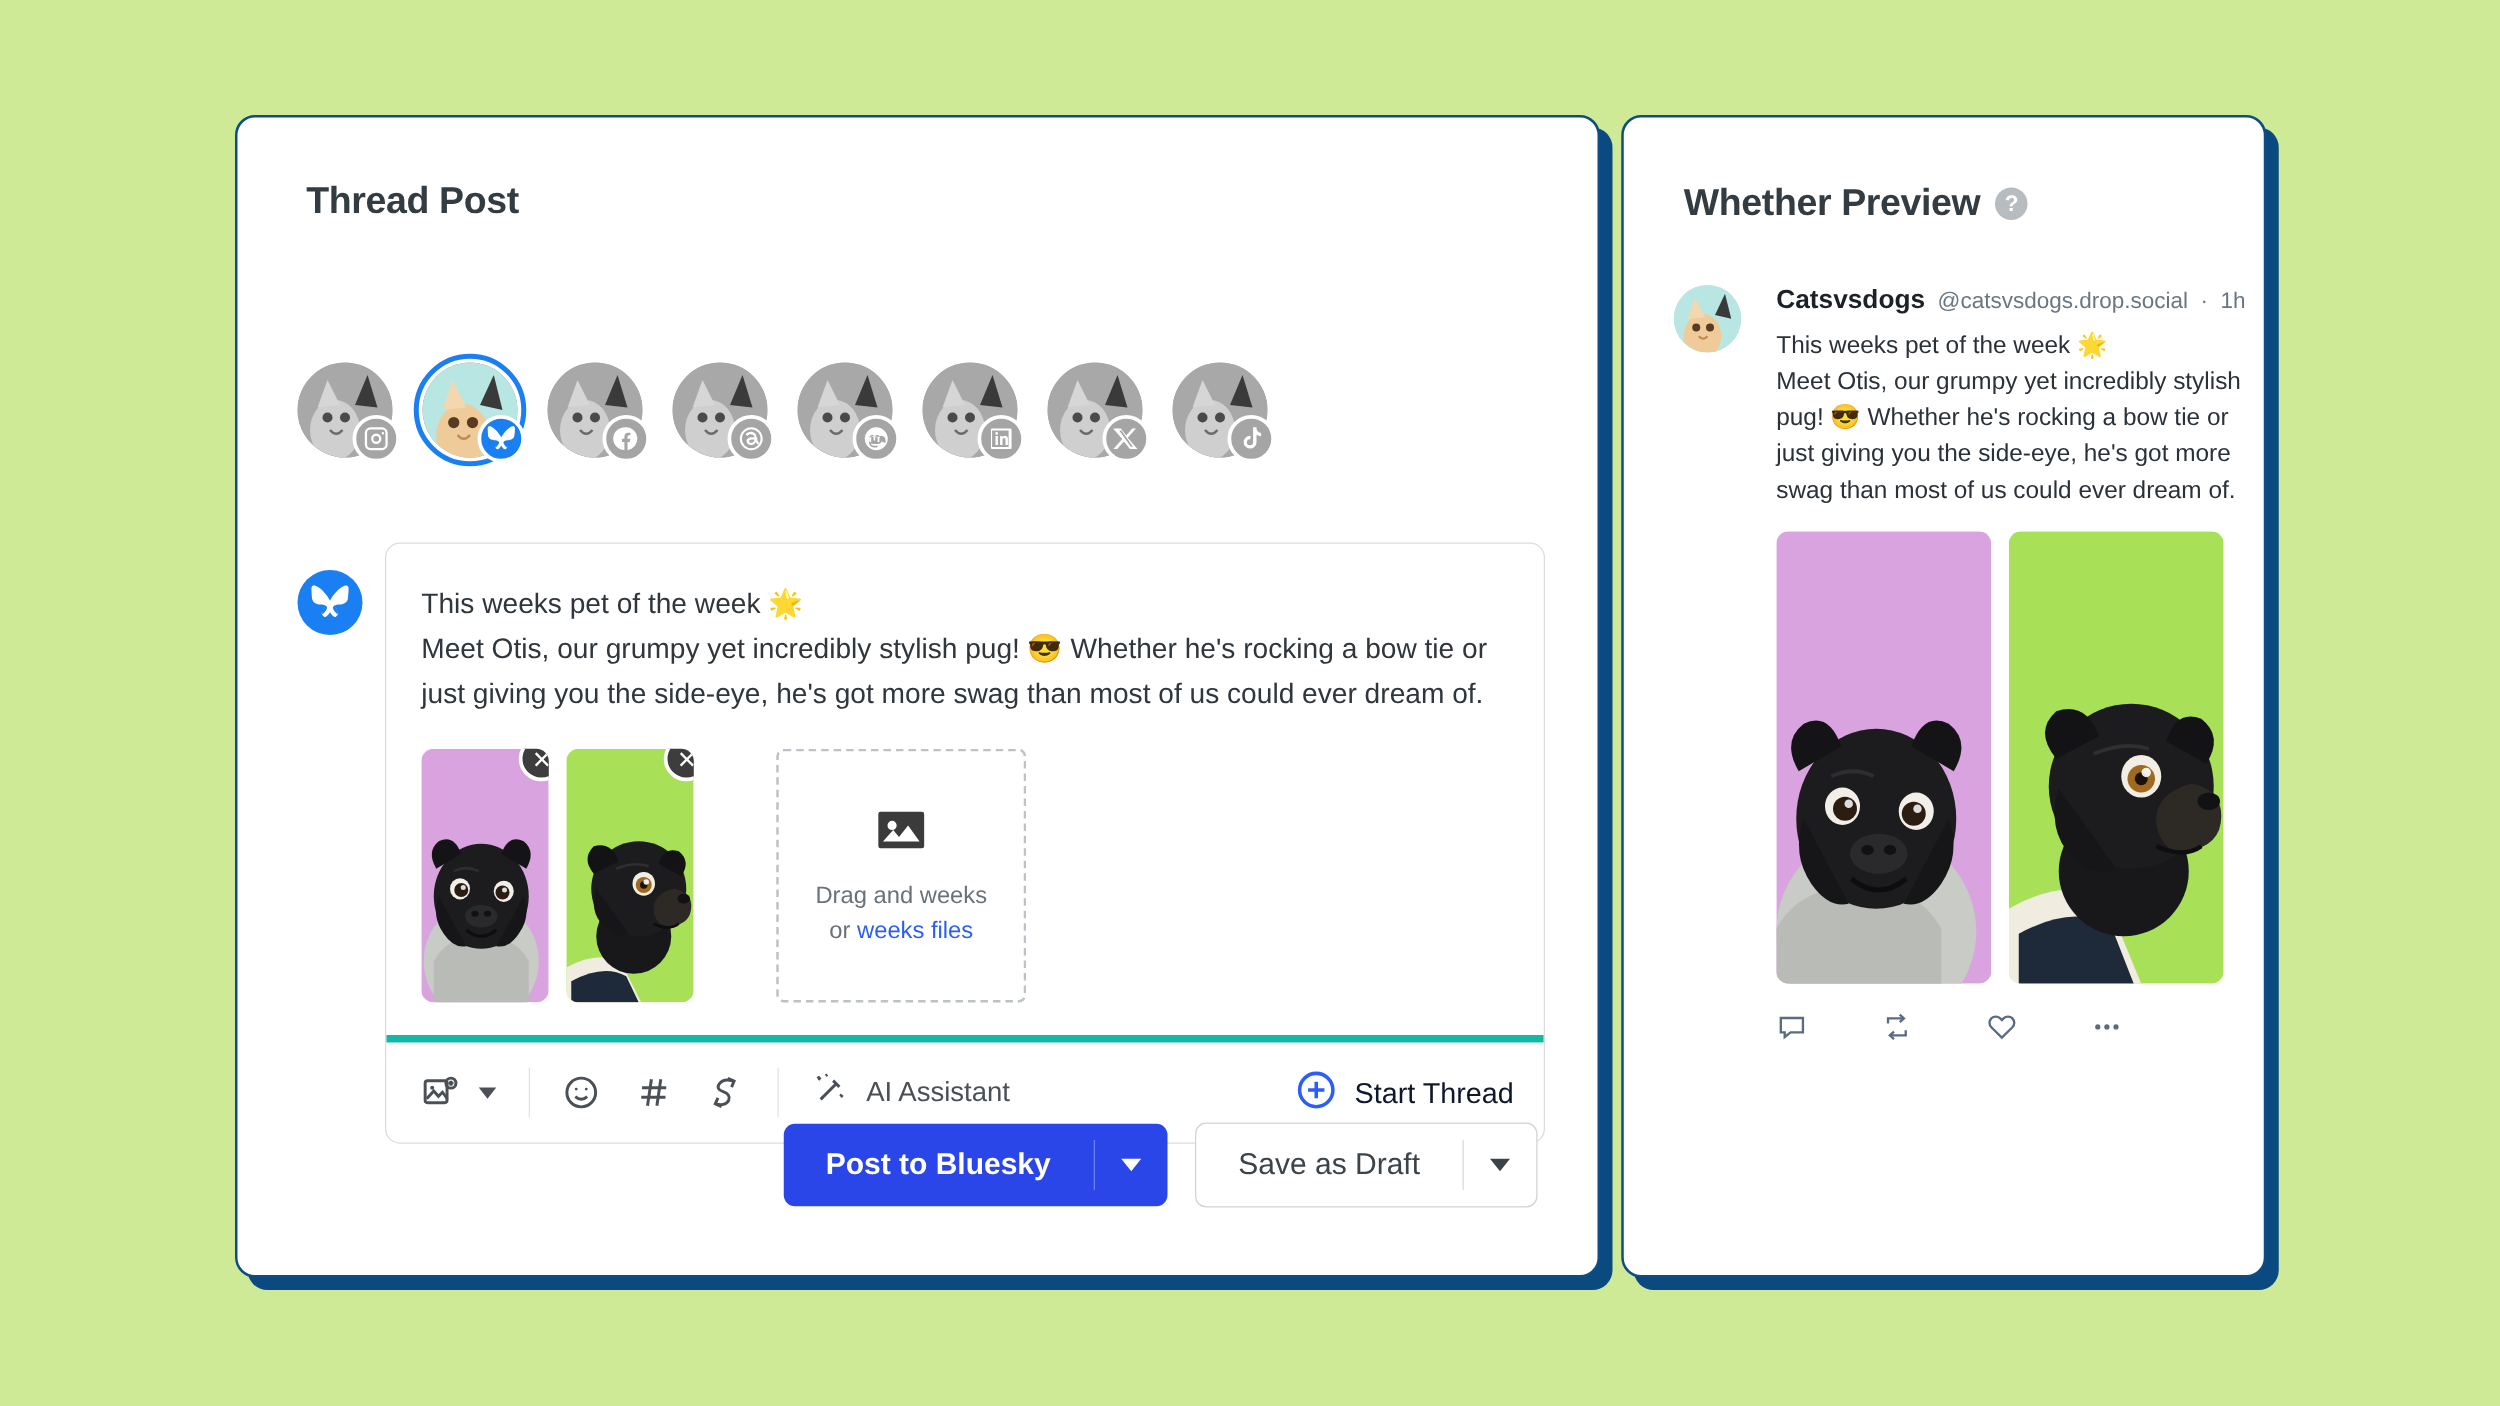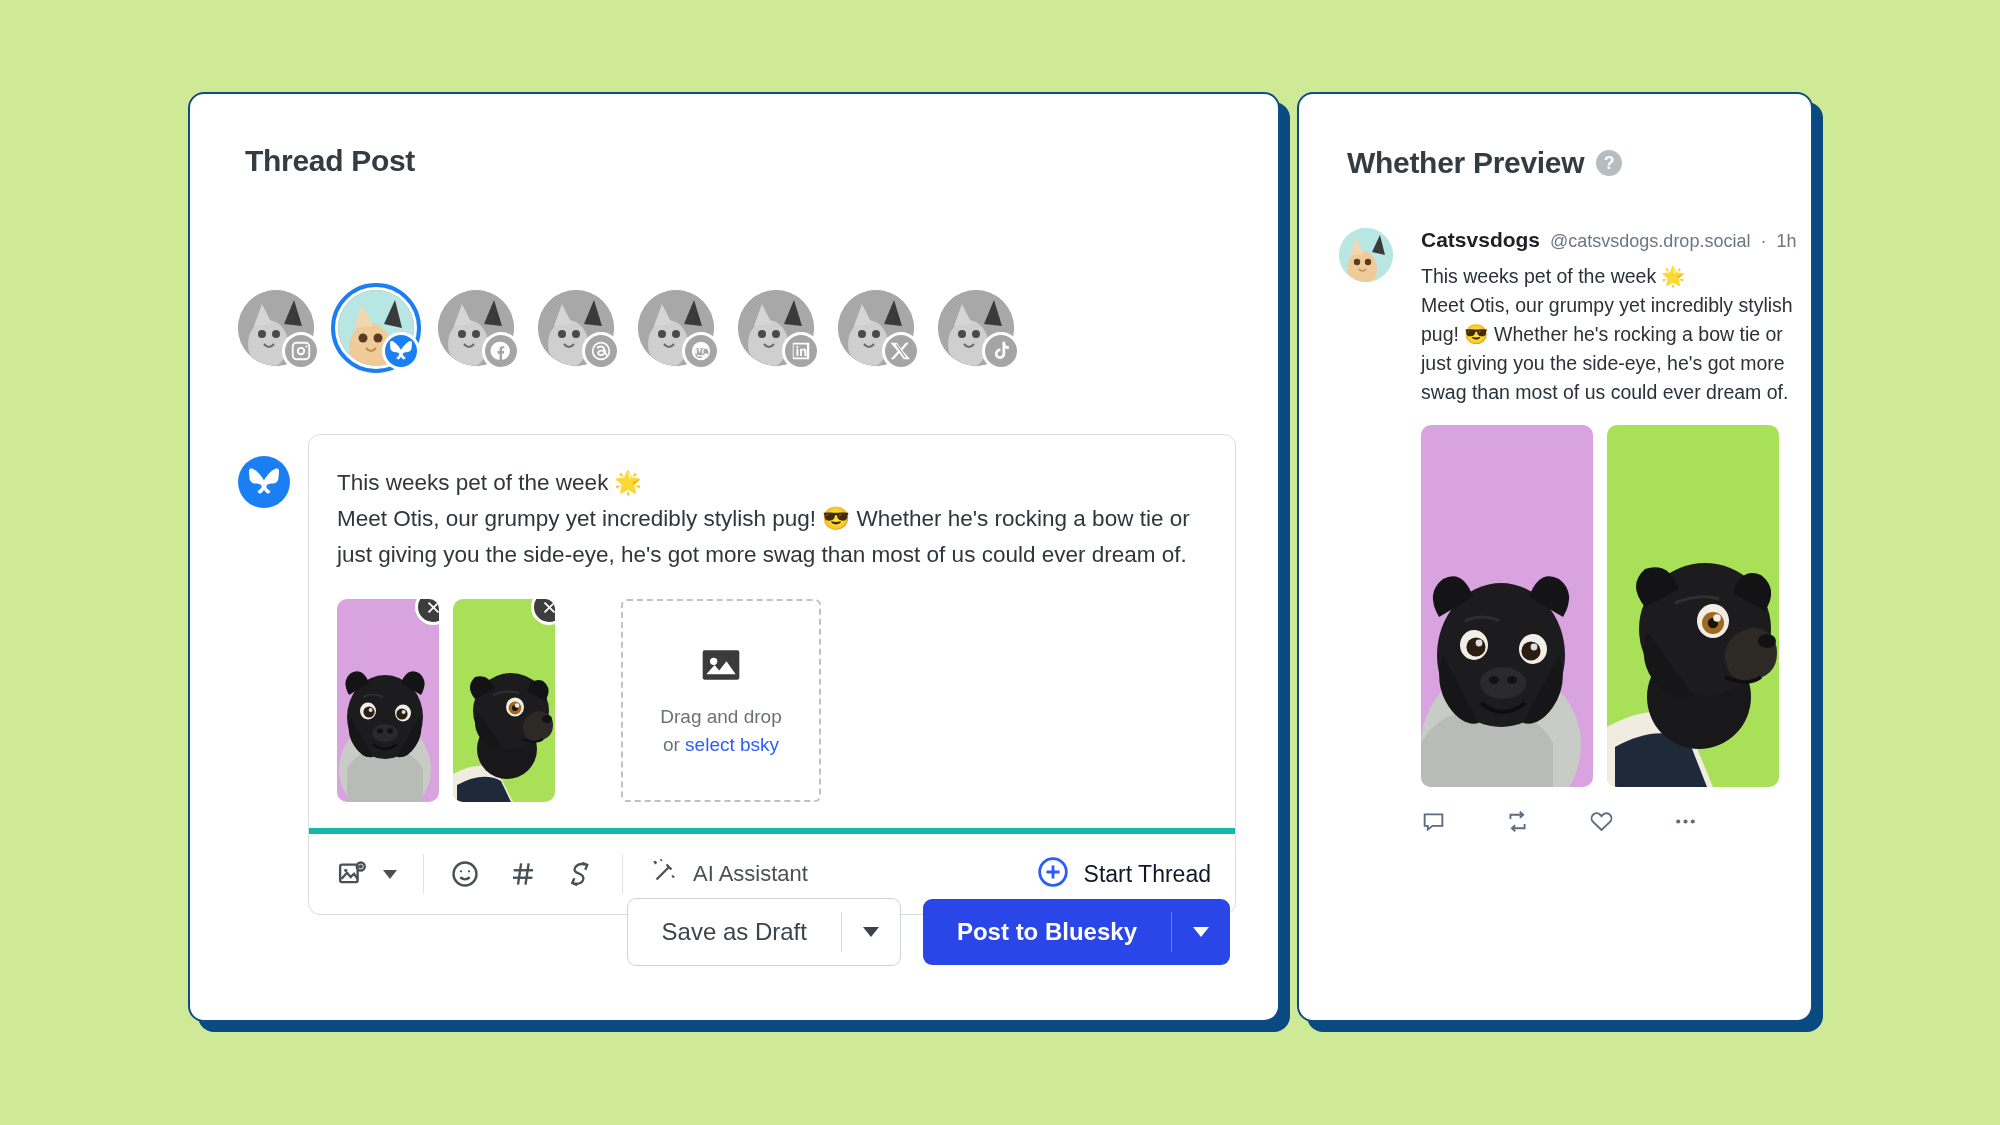--- a/index.html
+++ b/index.html
@@ -456,22 +456,22 @@
             </div>
           </div>
 
           <div class="dropzone">
             <div class="dz-icon">
               <svg viewBox="0 0 24 24">
                   <path d="M3 4h18a1 1 0 0 1 1 1v14a1 1 0 0 1-1 1H3a1 1 0 0 1-1-1V5a1 1 0 0 1 1-1zm5 4a2 2 0 1 0 0 4 2 2 0 0 0 0-4zm-4 9h16l-5-7-4 5-2.5-3L4 17z"></path>
                 </svg>
             </div>
             <div class="dz-text">
-              <div>Drag and drop</div>
-              <div><span>or </span><span class="dz-link">select bsky</span></div>
+              <div>Drag and weeks</div>
+              <div><span>or </span><span class="dz-link">weeks files</span></div>
             </div>
           </div>
         </div>
 
         <div class="toolbar">
           <div class="tool tool-img">
             <svg viewBox="0 0 24 24">
                 <rect x="2.5" y="4.5" width="14" height="14" rx="1.5"></rect>
                 <circle cx="7" cy="9" r="1.3" fill="#4a5056" stroke="none"></circle>
                 <path d="M3.5 16 l4.5-5 3 3.4 2.6-2.6 3 4.2"></path>
@@ -531,29 +531,29 @@
                   <line x1="7.4" y1="12" x2="16.6" y2="12"></line>
                 </svg>
             </span>
             <span class="thread-label">Start Thread</span>
           </div>
         </div>
       </div>
     </div>
 
     <div class="footer-actions">
-      <div class="split-btn secondary">
-        <div class="sb-main">Save as Draft</div>
+      <div class="split-btn primary">
+        <div class="sb-main">Post to Bluesky</div>
         <div class="sb-sep"></div>
         <div class="sb-caret">
             <i></i>
           </div>
       </div>
-      <div class="split-btn primary">
-        <div class="sb-main">Post to Bluesky</div>
+      <div class="split-btn secondary">
+        <div class="sb-main">Save as Draft</div>
         <div class="sb-sep"></div>
         <div class="sb-caret">
             <i></i>
           </div>
       </div>
     </div>
   </div>
 
   <div class="card" id="preview-card">
 

